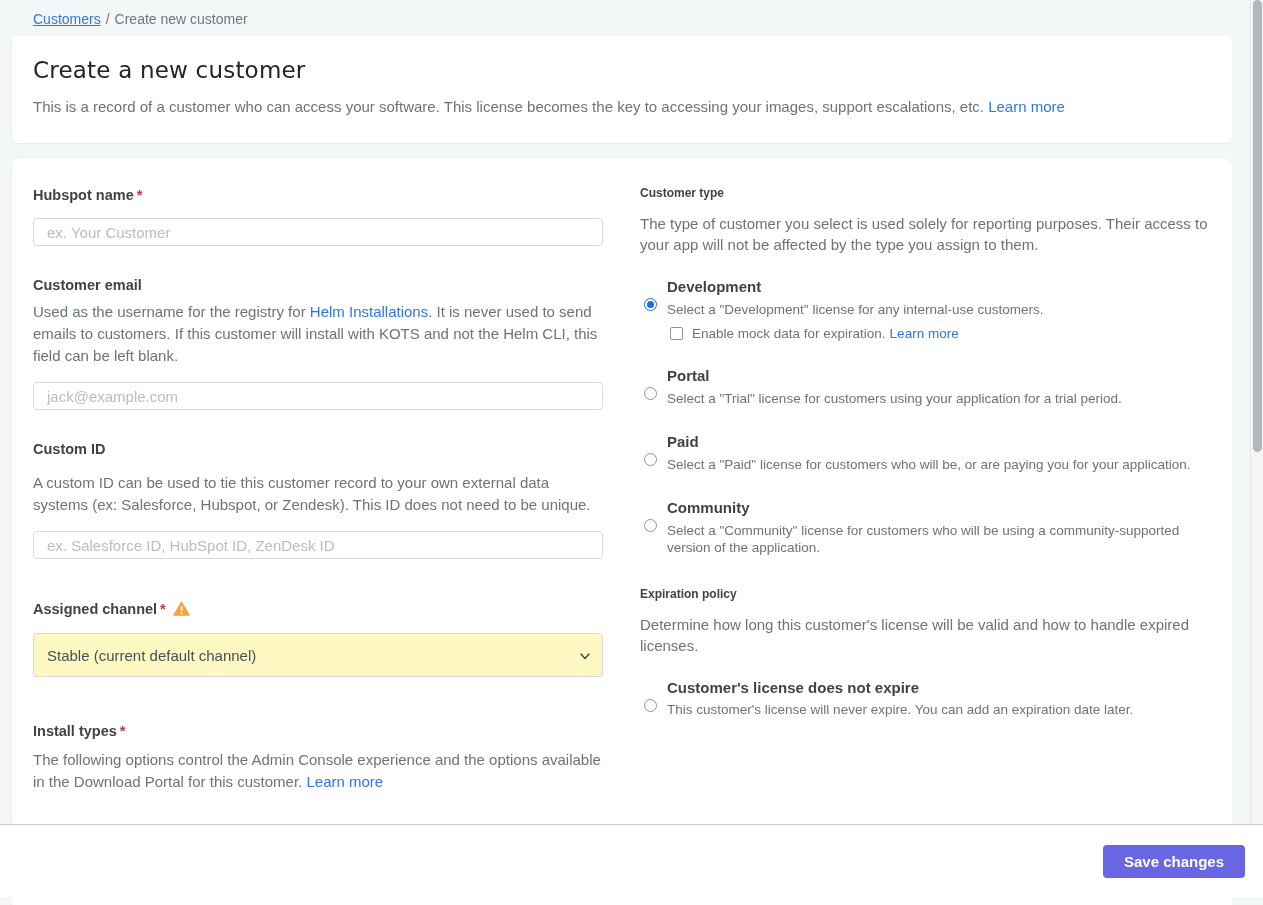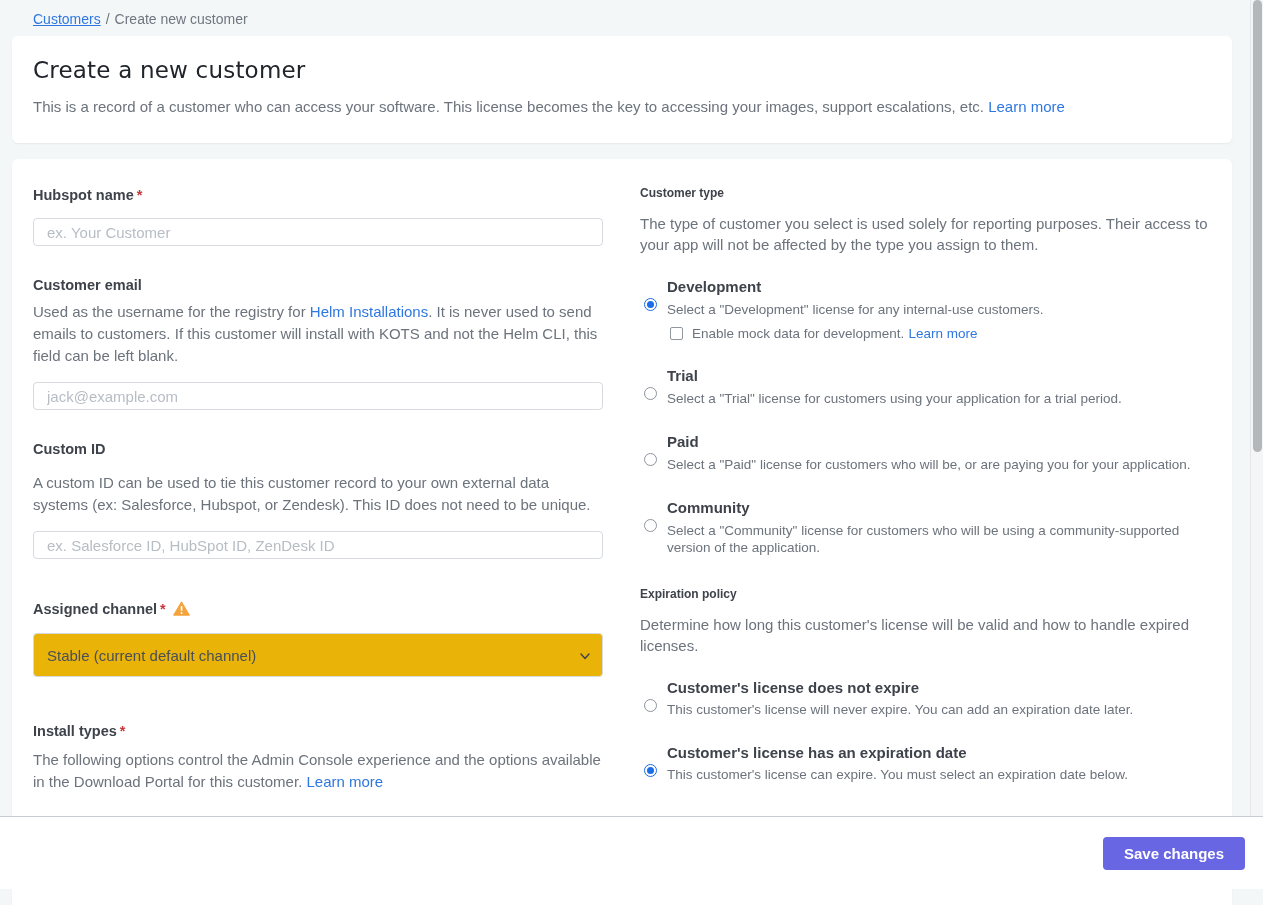--- a/index.html
+++ b/index.html
@@ -56,21 +56,21 @@
   .sect { margin-top:30px; }
   .sect-lg { margin-top:41px; }
   .custom-id-help { margin-top:13px; }
   .custom-id-input { margin-top:15px; }
 
   .warn-icon { display:inline-block; vertical-align:-2px; margin-left:7px; }
 
   .select-wrap { position:relative; margin-top:12px; }
   .select-box {
     width:100%; height:44px; border:1px solid #d6dade; border-radius:4px;
-    background:#eab308; font-size:15px; color:#4a4f57; padding:0 34px 0 13px;
+    background:#fef9c3; font-size:15px; color:#4a4f57; padding:0 34px 0 13px;
     appearance:none; -webkit-appearance:none;
     font-family:"Liberation Sans",sans-serif;
     display:flex; align-items:center; cursor:pointer;
   }
   .select-chevron { position:absolute; right:12px; top:15px; pointer-events:none; }
 
   
   .section-heading { font-size:12px; font-weight:bold; color:#3e434b; }
   .section-desc { font-size:15px; color:#6c737c; line-height:21px; margin-top:13px; }
 
@@ -92,21 +92,21 @@
     width:13px; height:13px; border:1px solid #90979e; border-radius:2px;
     background:#fff; margin-right:9px; flex:none; cursor:pointer;
   }
   .checkbox-row a { margin-left:4px; }
 
   .exp-section { margin-top:31px; }
   .exp-opt .opt-desc { margin-top:4px; }
 
   
   .footer {
-    position:fixed; left:0; right:0; bottom:16px; height:73px;
+    position:fixed; left:0; right:0; bottom:8px; height:73px;
     background:#fff; border-top:1px solid #c7cdd2;
     display:flex; align-items:center; justify-content:flex-end;
     padding-right:18px; z-index:20;
   }
   .save-btn {
     height:33px; padding:0 21px;
     background:#6966e3; border:none; border-radius:4px;
     color:#fff; font-size:15px; font-weight:bold;
     font-family:"Liberation Sans",sans-serif; cursor:pointer;
   }
@@ -181,28 +181,28 @@
     <div class="section-desc">The type of customer you select is used solely for reporting purposes. Their access to your app will not be affected by the type you assign to them.</div>
 
     <div class="opt-list">
 
       <div class="opt">
         <span class="radio checked"></span>
         <div class="opt-title">Development</div>
         <div class="opt-desc">Select a "Development" license for any internal-use customers.</div>
         <div class="checkbox-row">
           <span class="checkbox"></span>
-          <span>Enable mock data for development.</span>
+          <span>Enable mock data for expiration.</span>
           <a>Learn more</a>
         </div>
       </div>
 
       <div class="opt">
         <span class="radio"></span>
-        <div class="opt-title">Trial</div>
+        <div class="opt-title">Portal</div>
         <div class="opt-desc">Select a "Trial" license for customers using your application for a trial period.</div>
       </div>
 
       <div class="opt">
         <span class="radio"></span>
         <div class="opt-title">Paid</div>
         <div class="opt-desc">Select a "Paid" license for customers who will be, or are paying you for your application.</div>
       </div>
 
       <div class="opt">
@@ -216,25 +216,20 @@
     <div class="exp-section">
       <div class="section-heading">Expiration policy</div>
       <div class="section-desc">Determine how long this customer's license will be valid and how to handle expired licenses.</div>
 
       <div class="opt-list">
         <div class="opt exp-opt">
           <span class="radio"></span>
           <div class="opt-title">Customer's license does not expire</div>
           <div class="opt-desc">This customer's license will never expire. You can add an expiration date later.</div>
         </div>
-        <div class="opt exp-opt">
-          <span class="radio checked"></span>
-          <div class="opt-title">Customer's license has an expiration date</div>
-          <div class="opt-desc">This customer's license can expire. You must select an expiration date below.</div>
-        </div>
       </div>
     </div>
 
   </div>
 </div>
 
 <div class="footer">
   <button class="save-btn">Save changes</button>
 </div>
 

